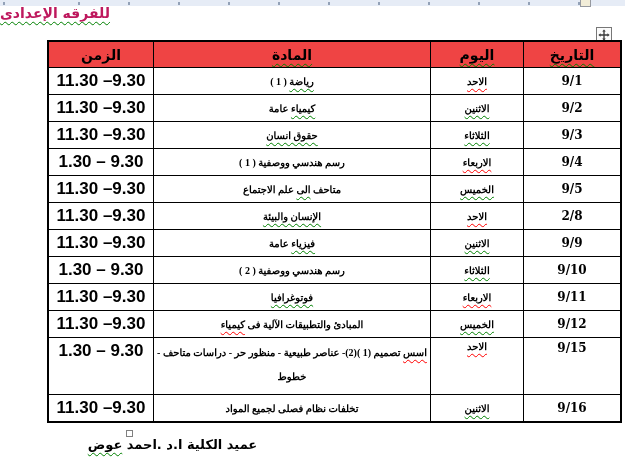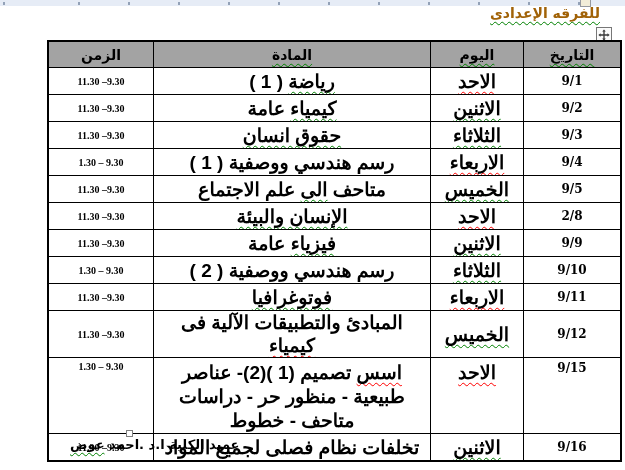--- a/index.html
+++ b/index.html
@@ -13,62 +13,62 @@
     content:"";position:absolute;left:0;top:2px;width:625px;height:3px;
     background:repeating-linear-gradient(to right,transparent 0,transparent 48px,#93a2b8 48px,#93a2b8 50px);
     background-position:30px 0;
   }
   .ruler-marker{
     position:absolute;top:0;left:580px;width:11px;height:7px;
     background:#f2edd8;border:1px solid #96999f;border-top:none;box-sizing:border-box;
   }
   
   .title{
-    position:absolute;top:5px;left:0;width:600px;text-align:right;direction:rtl;
-    font-family:"DejaVu Sans",sans-serif;font-weight:bold;font-size:14px;color:#a16207;
+    position:absolute;top:5px;left:0;width:600px;text-align:left;direction:rtl;
+    font-family:"DejaVu Sans",sans-serif;font-weight:bold;font-size:14px;color:#be185d;
   }
   
   .move-handle{
     position:absolute;left:596px;top:27px;width:16px;height:16px;box-sizing:border-box;
     border:1px solid #777;background:#fbfbfb;display:flex;align-items:center;justify-content:center;
   }
   .move-handle svg{display:block;}
   
   table.sched{
     position:absolute;left:47px;top:40px;width:560px;table-layout:fixed;
     border-collapse:collapse;direction:rtl;border:2px solid #000;
   }
   .sched th,.sched td{
     border:1px solid #000;text-align:center;vertical-align:middle;
     font-weight:bold;color:#000;padding:0 3px;overflow:hidden;
   }
   .sched thead th{
-    background:#a3a3a3;height:25px;font-size:14px;
+    background:#ef4444;height:25px;font-size:14px;
     font-family:"DejaVu Sans",sans-serif;
   }
   .sched td{height:26px;}
   .col-date{width:90px;}
   .col-day{width:86px;}
   .col-subject{width:270px;}
   .col-time{width:98px;}
   td.col-date{font-family:"DejaVu Serif",serif;font-size:12px;}
-  td.col-time{font-family:Liberation Serif, serif;font-size:10px;}
-  td.col-day,td.col-subject{font-family:Liberation Sans, sans-serif;font-size:19px;}
+  td.col-time{font-family:Liberation Sans, sans-serif;font-size:17px;}
+  td.col-day,td.col-subject{font-family:Liberation Serif, serif;font-size:10px;}
   tr.tall td{height:53px;vertical-align:top;padding-top:3px;}
   tr.tall td.col-subject{line-height:24px;}
   
   .sq-green,.sq-red{
     text-decoration-line:underline;text-decoration-style:wavy;
     text-decoration-thickness:1px;text-underline-offset:3px;text-decoration-skip-ink:none;
   }
   .sq-green{text-decoration-color:#008000;}
   .sq-red{text-decoration-color:#ff0000;}
   
   .footer{
-    position:absolute;top:437px;left:70px;width:205px;text-align:left;direction:rtl;
+    position:absolute;top:437px;left:70px;width:205px;text-align:center;direction:rtl;
     font-family:"DejaVu Sans",sans-serif;font-weight:bold;font-size:13px;color:#000;
   }
   
   .resize-handle{
     position:absolute;left:126px;top:430px;width:7px;height:7px;box-sizing:border-box;
     border:1px solid #808080;background:#fff;
   }
 </style>
 </head>
 <body>

